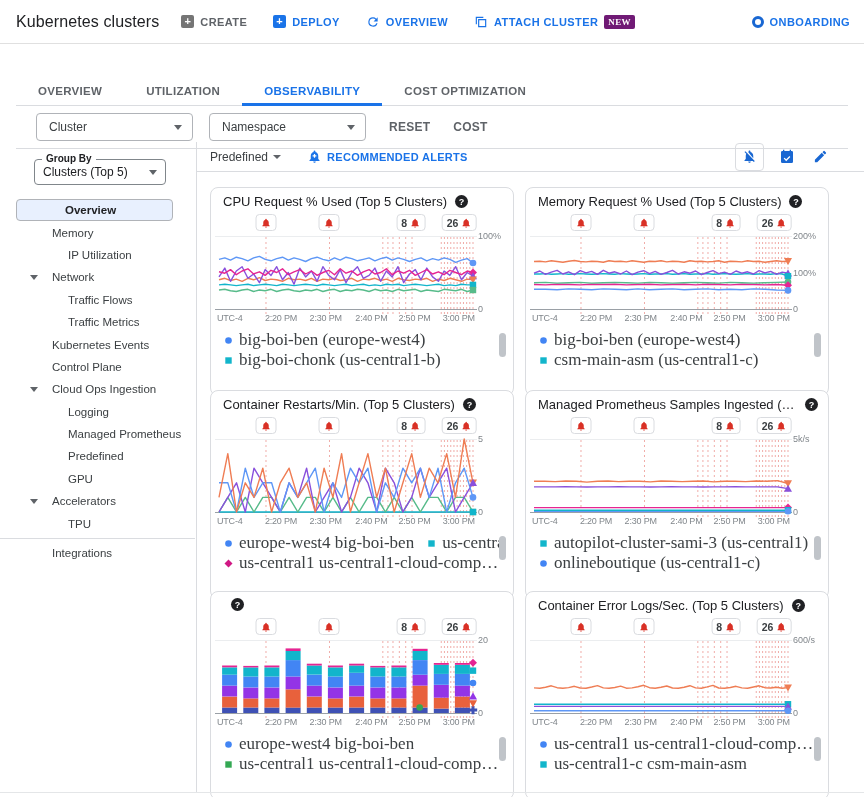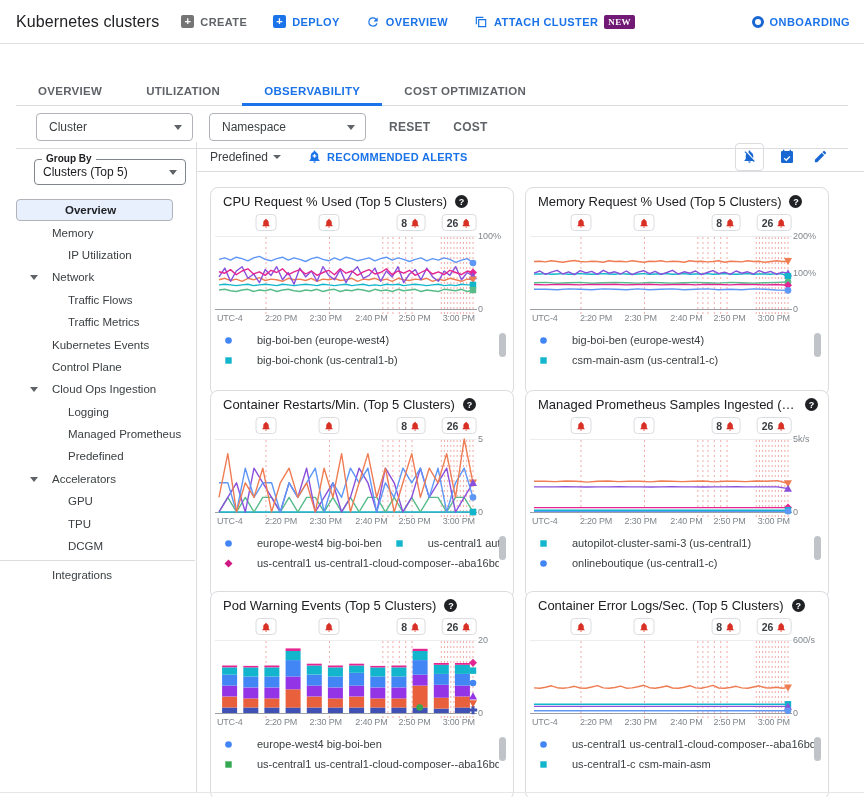--- a/index.html
+++ b/index.html
@@ -20,21 +20,21 @@
 .tab { padding:0 22px; font-size:11.5px; font-weight:700; letter-spacing:.3px; color:#5f6368; display:flex; align-items:center; cursor:pointer; border-bottom:3px solid transparent; height:28px; }
 .tab.active { color:#1a73e8; border-bottom-color:#1a73e8; }
 
 .filters { height:43px; border-bottom:1px solid #dadce0; margin:0 16px; display:flex; align-items:center; padding-left:20px; }
 .sel { width:157px; height:28px; border:1px solid #b0b3b8; border-radius:4px; display:flex; align-items:center; padding:0 10px 0 12px; font-size:12px; color:#3c4043; margin-right:16px; cursor:pointer; }
 .sel .car { margin-left:auto; width:0; height:0; border-left:4.5px solid transparent; border-right:4.5px solid transparent; border-top:5px solid #5f6368; }
 .tbtn { font-size:12px; font-weight:700; letter-spacing:.25px; color:#5f6368; margin-left:23px; cursor:pointer; }
 
 .content { position:absolute; top:142px; left:0; right:0; bottom:0; }
 .sidebar { position:absolute; left:0; top:0; bottom:4px; width:197px; border-right:1px solid #dadce0; }
-.gby { position:absolute; left:34px; top:17px; width:152px; height:26px; border:1px solid #80868b; border-radius:4px; display:flex; align-items:center; padding:0 8px 0 8px; font-size:12px; color:#202124; cursor:pointer; }
+.gby { position:absolute; left:34px; top:17px; width:132px; height:26px; border:1px solid #80868b; border-radius:4px; display:flex; align-items:center; padding:0 8px 0 8px; font-size:12px; color:#202124; cursor:pointer; }
 .gby .lbl { position:absolute; top:-7px; left:7px; background:#fff; padding:0 4px; font-size:10px; font-weight:700; color:#202124; }
 .gby .car { margin-left:auto; width:0; height:0; border-left:4.5px solid transparent; border-right:4.5px solid transparent; border-top:5px solid #5f6368; }
 .tree { position:absolute; top:57px; left:0; right:1px; }
 .titem { height:22.4px; display:flex; align-items:center; position:relative; font-size:11.5px; color:#3c4043; cursor:pointer; }
 .titem .lab { padding-left:52px; }
 .titem.l1 .lab { padding-left:68px; }
 .titem.sel { background:#e8f0fe; color:#202124; font-weight:700; margin-left:16px; }
 .titem.sel .lab { padding-left:36px; }
 .titem .tri { position:absolute; left:30px; top:9px; width:0; height:0; border-left:4.5px solid transparent; border-right:4.5px solid transparent; border-top:5px solid #5f6368; }
 .tdiv { height:1px; background:#dadce0; margin:3px 0; }
@@ -60,21 +60,21 @@
 .card-title .tt { font-size:13px; color:#202124; white-space:nowrap; overflow:hidden; text-overflow:ellipsis; max-width:259px; }
 .help { width:13px; height:13px; border-radius:50%; background:#202124; color:#fff; font-size:9px; font-weight:700; display:flex; align-items:center; justify-content:center; margin-left:8px; flex:none; cursor:pointer; }
 .chip { position:absolute; top:26px; height:17px; background:#fff; border:1px solid #dadce0; border-radius:4px; display:flex; align-items:center; padding:0 4px; transform:translateX(-50%); z-index:2; }
 .chip .cnt { font-size:10.5px; font-weight:700; color:#3c4043; margin-right:2px; }
 .xlab { position:absolute; top:125px; left:0; right:0; height:11px; font-size:9px; color:#80868b; }
 .xlab span { position:absolute; white-space:nowrap; letter-spacing:-0.2px; }
 .ylab { position:absolute; font-size:9px; color:#80868b; white-space:nowrap; }
 .legend { position:absolute; left:12px; top:142px; right:14px; }
 .lrow { height:20px; display:flex; align-items:center; overflow:hidden; flex-wrap:nowrap; }
 .litem { display:flex; align-items:center; flex:none; margin-right:12px; cursor:pointer; }
-.litem .ltxt { font-size:11px; color:#3c4043; margin-left:23px; white-space:nowrap; overflow:hidden; text-overflow:ellipsis; max-width:262px; }
+.litem .ltxt { font-size:17px; color:#3c4043; margin-left:5px; white-space:nowrap; overflow:hidden; text-overflow:ellipsis; max-width:262px;font-family:Liberation Serif, serif; }
 .thumb { position:absolute; left:288px; top:145px; width:7px; height:24px; background:#c0c4c9; border-radius:3.5px; cursor:pointer; }
 .botline { position:absolute; top:792px; left:0; right:0; height:1px; background:#e4e6e8; }
 svg.plot { position:absolute; left:0; top:0; }
 </style>
 </head>
 <body>
 
 <div class="hdr">
   <h1>Kubernetes clusters</h1>
   <div class="acts">
@@ -166,32 +166,29 @@
         </div>
         <div class="titem l1">
           <span class="lab">Logging</span>
         </div>
         <div class="titem l1">
           <span class="lab">Managed Prometheus</span>
         </div>
         <div class="titem l1">
           <span class="lab">Predefined</span>
         </div>
+        <div class="titem l1">
+          <span class="lab">GPU</span>
+        </div>
         <div class="titem">
           <span class="tri"></span>
           <span class="lab">Accelerators</span>
         </div>
         <div class="titem l1">
-          <span class="lab">GPU</span>
-        </div>
-        <div class="titem l1">
           <span class="lab">TPU</span>
-        </div>
-        <div class="titem l1">
-          <span class="lab">DCGM</span>
         </div>
         <div class="tdiv"></div>
         <div class="titem">
           <span class="lab">Integrations</span>
         </div>
       </div>
   </div>
 
   <div class="main">
     <div class="ctoolbar">
@@ -592,21 +589,20 @@
                   <circle cx="5.5" cy="5.5" r="3.3" fill="#4285f4"></circle>
                 </svg>
                 <span class="ltxt">onlineboutique (us-central1-c)</span>
               </div>
             </div>
           </div>
           <div class="thumb"></div>
         </div>
         <div class="card" style="left: 13px; top: 419px;">
           <div class="card-title">
-            <span class="tt">Pod Warning Events (Top 5 Clusters)</span>
             <span class="help">?</span>
           </div>
           <div class="chip" style="left: 54.99px;">
             <svg width="11" height="12" viewBox="0 0 24 24">
               <path fill="#d93025" d="M12 22c1.1 0 2-.9 2-2h-4a2 2 0 0 0 2 2zm6-6v-5c0-3.1-1.6-5.6-4.5-6.3V4a1.5 1.5 0 0 0-3 0v.7C7.6 5.4 6 7.9 6 11v5l-2 2v1h16v-1l-2-2z"></path>
             </svg>
           </div>
           <div class="chip" style="left: 118.49px;">
             <svg width="11" height="12" viewBox="0 0 24 24">
               <path fill="#d93025" d="M12 22c1.1 0 2-.9 2-2h-4a2 2 0 0 0 2 2zm6-6v-5c0-3.1-1.6-5.6-4.5-6.3V4a1.5 1.5 0 0 0-3 0v.7C7.6 5.4 6 7.9 6 11v5l-2 2v1h16v-1l-2-2z"></path>

